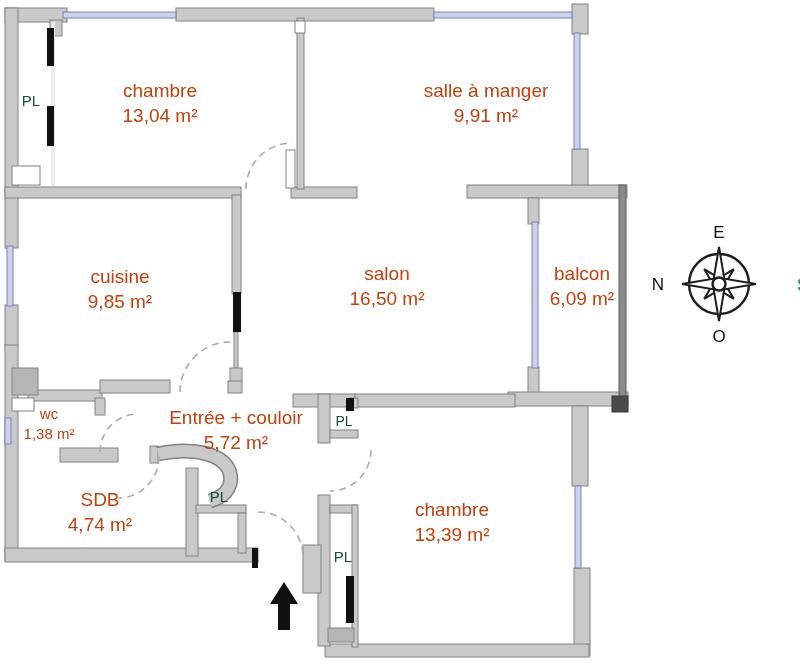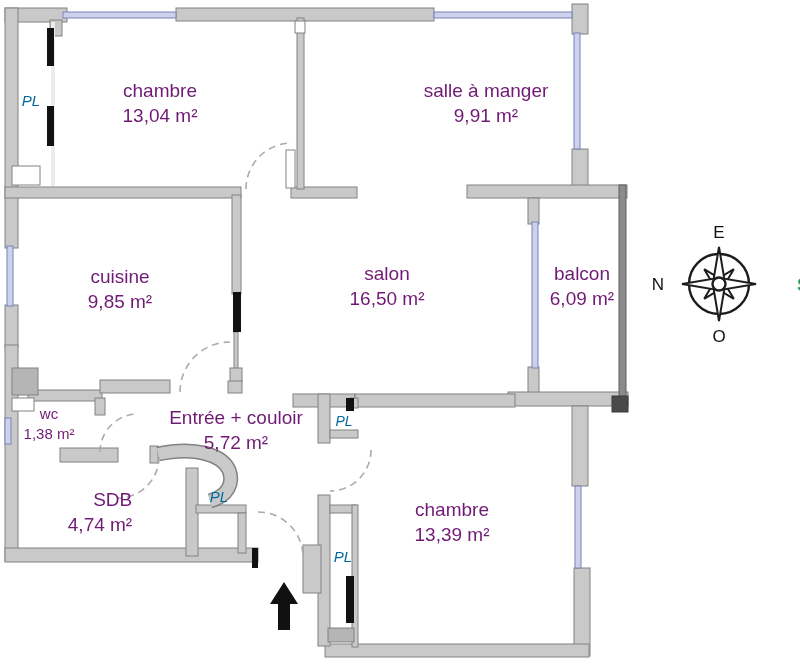--- a/index.html
+++ b/index.html
@@ -3,33 +3,33 @@
 <meta charset="utf-8">
 <style>
   html,body{margin:0;padding:0;background:#ffffff;}
   .stage{
     position:relative;width:800px;height:667px;background:#ffffff;overflow:hidden;
     font-family:"Liberation Sans",sans-serif;color:#1c1c1c;
   }
   .stage svg{position:absolute;left:0;top:0;}
   .lbl{
     position:absolute;transform:translate(-50%,-50%);
-    text-align:center;white-space:nowrap;line-height:1.32;font-size:19px;color:#701a75;
+    text-align:center;white-space:nowrap;line-height:1.32;font-size:19px;color:#c2410c;
   }
   .lbl .sub{font-size:15px;}
   .lbl-chambre1{left:160px;top:103px;}
   .lbl-salle{left:446px;top:103px;margin-left:40px;}
   .lbl-cuisine{left:120px;top:289px;}
   .lbl-salon{left:387px;top:286px;}
   .lbl-balcon{left:582px;top:286px;}
   .lbl-wc{left:49px;top:424px;font-size:15px;}
   .lbl-entree{left:236px;top:430px;}
-  .lbl-sdb{left:100px;top:512px;font-size:19px;text-align:right;}
+  .lbl-sdb{left:100px;top:512px;font-size:19px;}
   .lbl-chambre2{left:452px;top:522px;}
-  .pl{position:absolute;transform:translate(-50%,-50%);font-size:15px;color:#0369a1;font-style:italic;}
+  .pl{position:absolute;transform:translate(-50%,-50%);font-size:15px;color:#14532d;}
   .pl-1{left:31px;top:100px;}
   .pl-2{left:219px;top:496px;}
   .pl-3{left:344px;top:421px;font-size:14px;}
   .pl-4{left:343px;top:556px;}
   .compass-letter{position:absolute;transform:translate(-50%,-50%);font-size:17px;color:#111;}
   .c-e{left:719px;top:233px;}
   .c-n{left:658px;top:285px;}
   .c-o{left:719px;top:337px;}
   .c-sud{left:817px;top:285px;font-weight:bold;font-size:19px;}
 </style>

